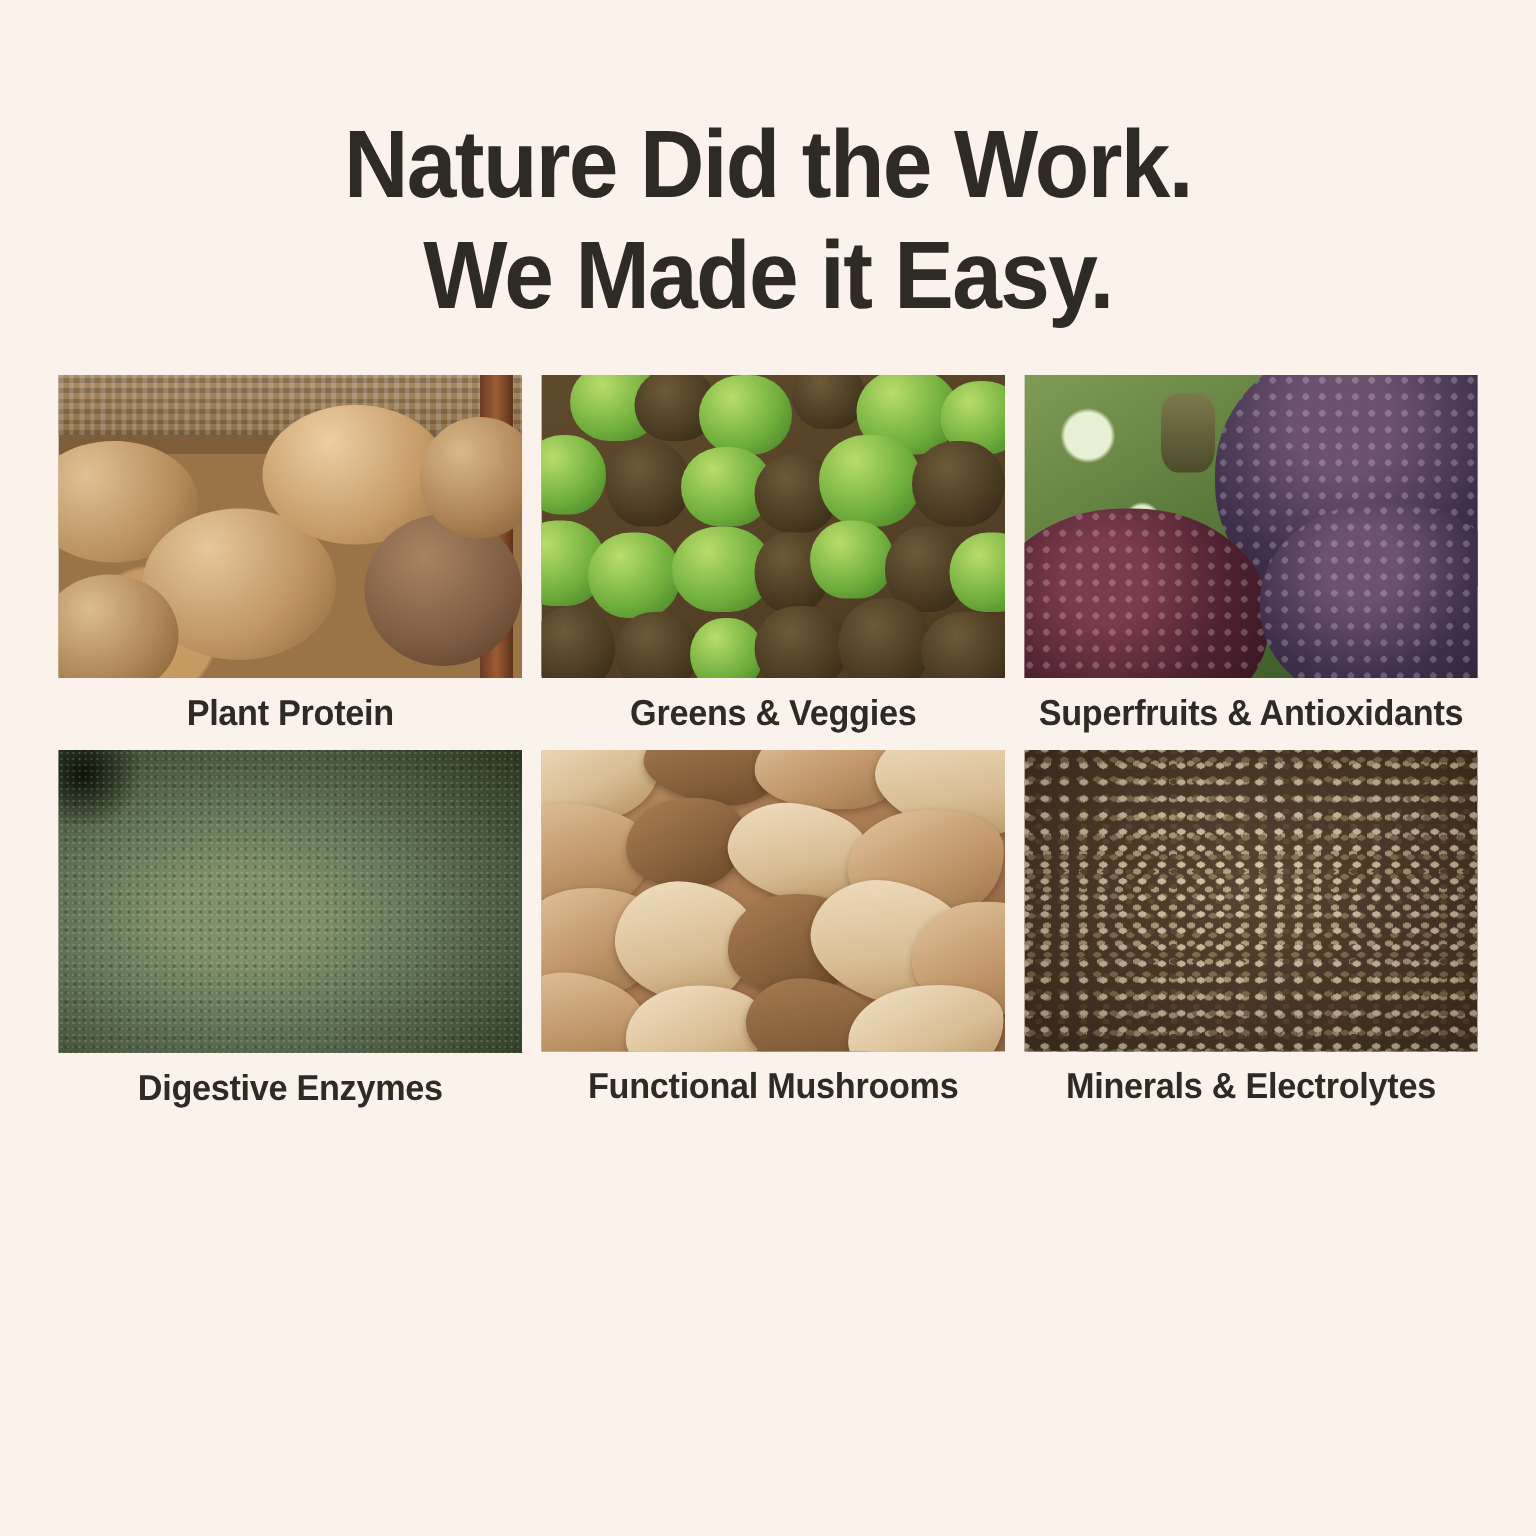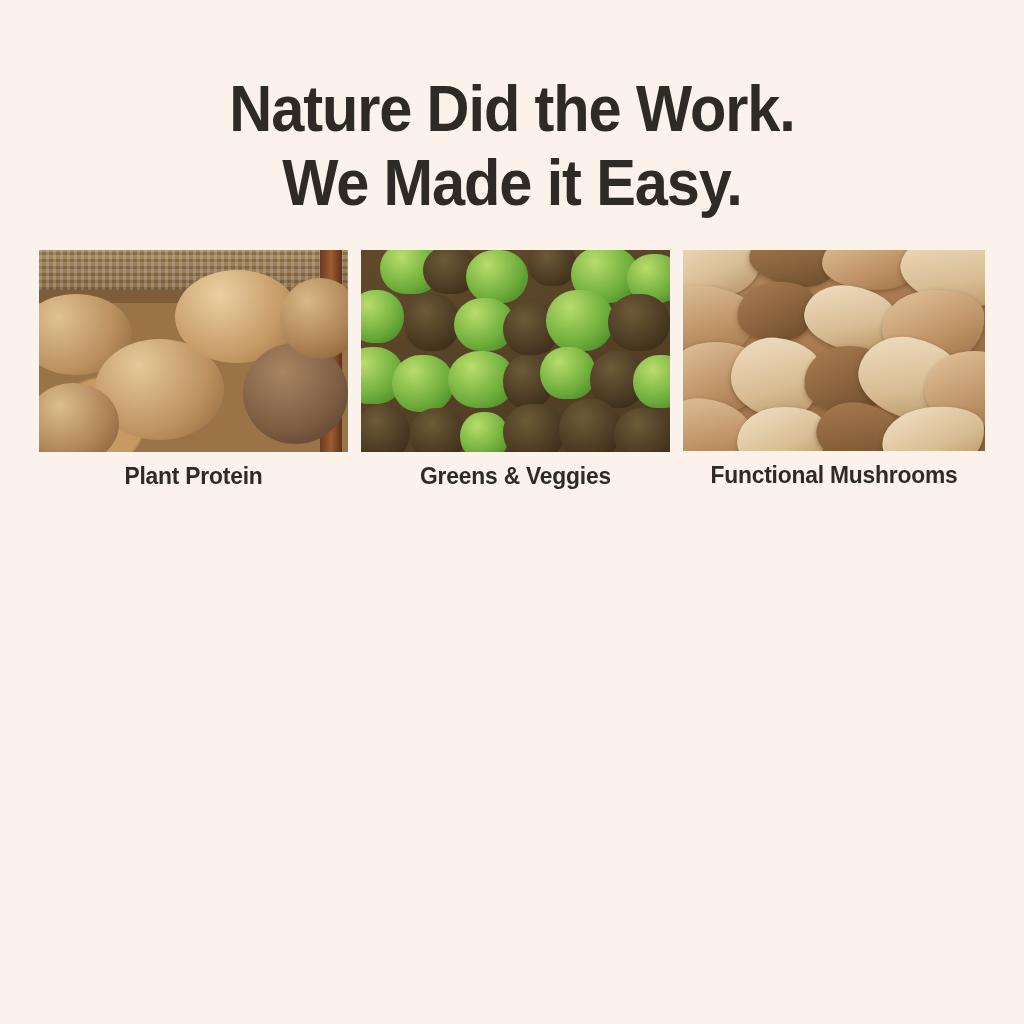--- a/index.html
+++ b/index.html
@@ -210,22 +210,48 @@
           <div class="pod g" style="left:32%;top:80%;width:16%;height:24%;"></div>
           <div class="pod b" style="left:46%;top:76%;width:20%;height:28%;"></div>
           <div class="pod b" style="left:64%;top:74%;width:20%;height:30%;"></div>
           <div class="pod b" style="left:82%;top:78%;width:20%;height:26%;"></div>
         </div>
       </div>
       <div class="caption">Greens &amp; Veggies</div>
     </div>
 
 
-
-
+    <div class="cell r2">
+      <div class="tile">
+        <div class="ly p4">
+          <div class="cluster" style="left:42%;top:-12%;width:70%;height:92%;">
+            <div class="berrydots"></div>
+          </div>
+          <div class="cluster red" style="left:-8%;top:44%;width:62%;height:74%;">
+            <div class="berrydots"></div>
+          </div>
+          <div class="cluster" style="left:52%;top:42%;width:56%;height:68%;">
+            <div class="berrydots"></div>
+          </div>
+          <div class="blob" style="left:30%;top:6%;width:12%;height:26%;background:linear-gradient(180deg,#7d7a4e,#4d4a2a);border-radius:30%;"></div>
+        </div>
+      </div>
+      <div class="caption">Superfruits &amp; Antioxidants</div>
+    </div>
+
+
+    <div class="cell r2">
+      <div class="tile">
+        <div class="ly p6">
+          <div class="dark"></div>
+          <div class="speck"></div>
+        </div>
+      </div>
+      <div class="caption">Digestive Enzymes</div>
+    </div>
 
     <div class="cell r3">
       <div class="tile">
         <div class="ly p7">
           <div class="frond lt" style="left:-8%;top:-6%;width:34%;height:30%;transform:rotate(-8deg);"></div>
           <div class="frond dk" style="left:22%;top:-8%;width:30%;height:26%;transform:rotate(6deg);"></div>
           <div class="frond" style="left:46%;top:-10%;width:34%;height:30%;transform:rotate(-4deg);"></div>
           <div class="frond lt" style="left:72%;top:-6%;width:36%;height:34%;transform:rotate(10deg);"></div>
           <div class="frond" style="left:-10%;top:18%;width:34%;height:34%;transform:rotate(4deg);"></div>
           <div class="frond dk" style="left:18%;top:16%;width:26%;height:30%;transform:rotate(-10deg);"></div>
@@ -238,16 +264,25 @@
           <div class="frond" style="left:80%;top:50%;width:32%;height:38%;transform:rotate(-4deg);"></div>
           <div class="frond" style="left:-8%;top:74%;width:30%;height:34%;transform:rotate(8deg);"></div>
           <div class="frond lt" style="left:18%;top:78%;width:30%;height:32%;transform:rotate(-6deg);"></div>
           <div class="frond dk" style="left:44%;top:76%;width:28%;height:32%;transform:rotate(10deg);"></div>
           <div class="frond lt" style="left:66%;top:78%;width:34%;height:32%;transform:rotate(-8deg);"></div>
         </div>
       </div>
       <div class="caption">Functional Mushrooms</div>
     </div>
 
+    <div class="cell r3">
+      <div class="tile">
+        <div class="ly p8">
+          <div class="seeds"></div>
+          <div class="seedshade"></div>
+        </div>
+      </div>
+      <div class="caption">Minerals &amp; Electrolytes</div>
+    </div>
 
 
   </div>
 </div>
 
 </body></html>

